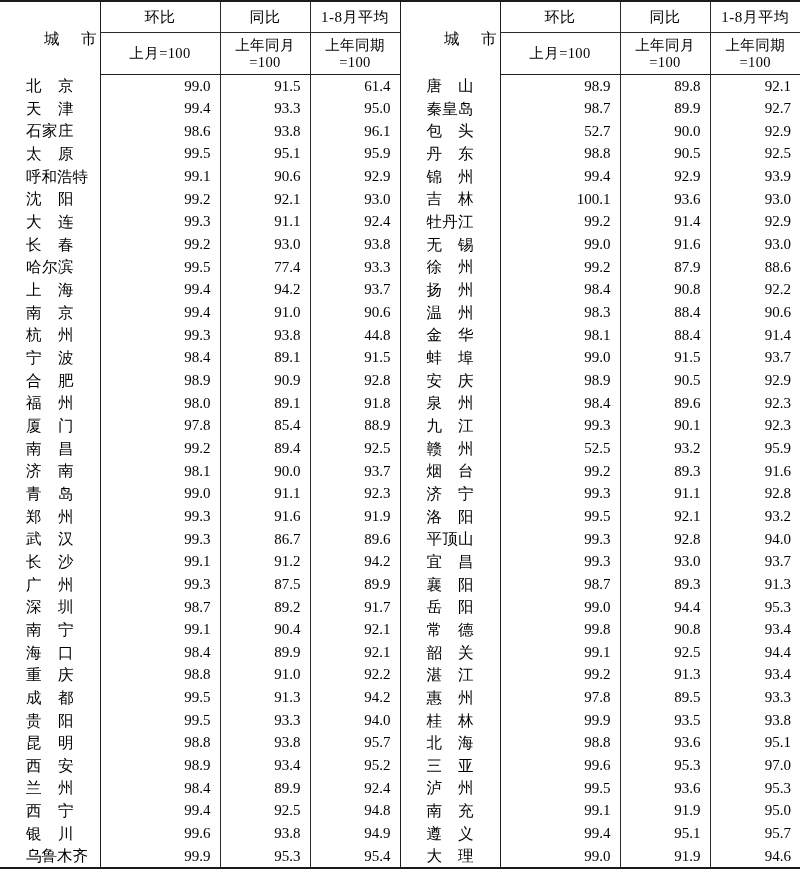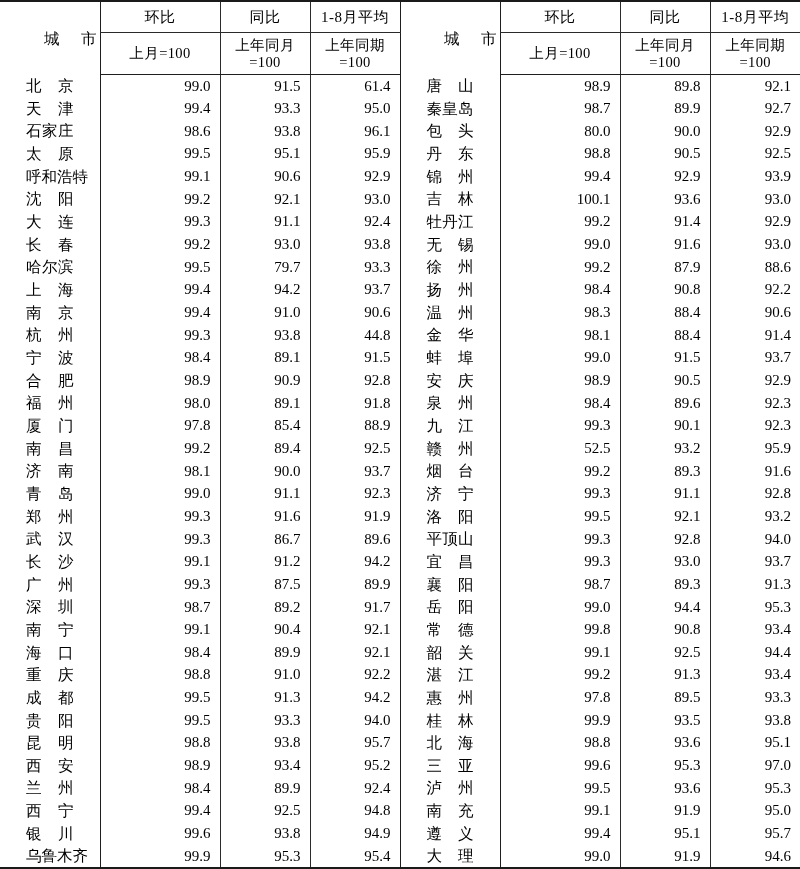--- a/index.html
+++ b/index.html
@@ -208,21 +208,21 @@
           </td>
           <td class="num vline-mid">98.6</td>
           <td class="num vline">93.8</td>
           <td class="num vline">96.1</td>
           <td class="city vline-mid">
             <div class="cname">
               <span>包</span>
               <span>头</span>
             </div>
           </td>
-          <td class="num vline-mid">80.0</td>
+          <td class="num vline-mid">52.7</td>
           <td class="num vline">90.0</td>
           <td class="num vline">92.9</td>
         </tr>
         <tr>
           <td class="city">
             <div class="cname">
               <span>太</span>
               <span>原</span>
             </div>
           </td>
@@ -324,21 +324,21 @@
         </tr>
         <tr>
           <td class="city">
             <div class="cname">
               <span>哈</span>
               <span>尔</span>
               <span>滨</span>
             </div>
           </td>
           <td class="num vline-mid">99.5</td>
-          <td class="num vline">79.7</td>
+          <td class="num vline">77.4</td>
           <td class="num vline">93.3</td>
           <td class="city vline-mid">
             <div class="cname">
               <span>徐</span>
               <span>州</span>
             </div>
           </td>
           <td class="num vline-mid">99.2</td>
           <td class="num vline">87.9</td>
           <td class="num vline">88.6</td>

